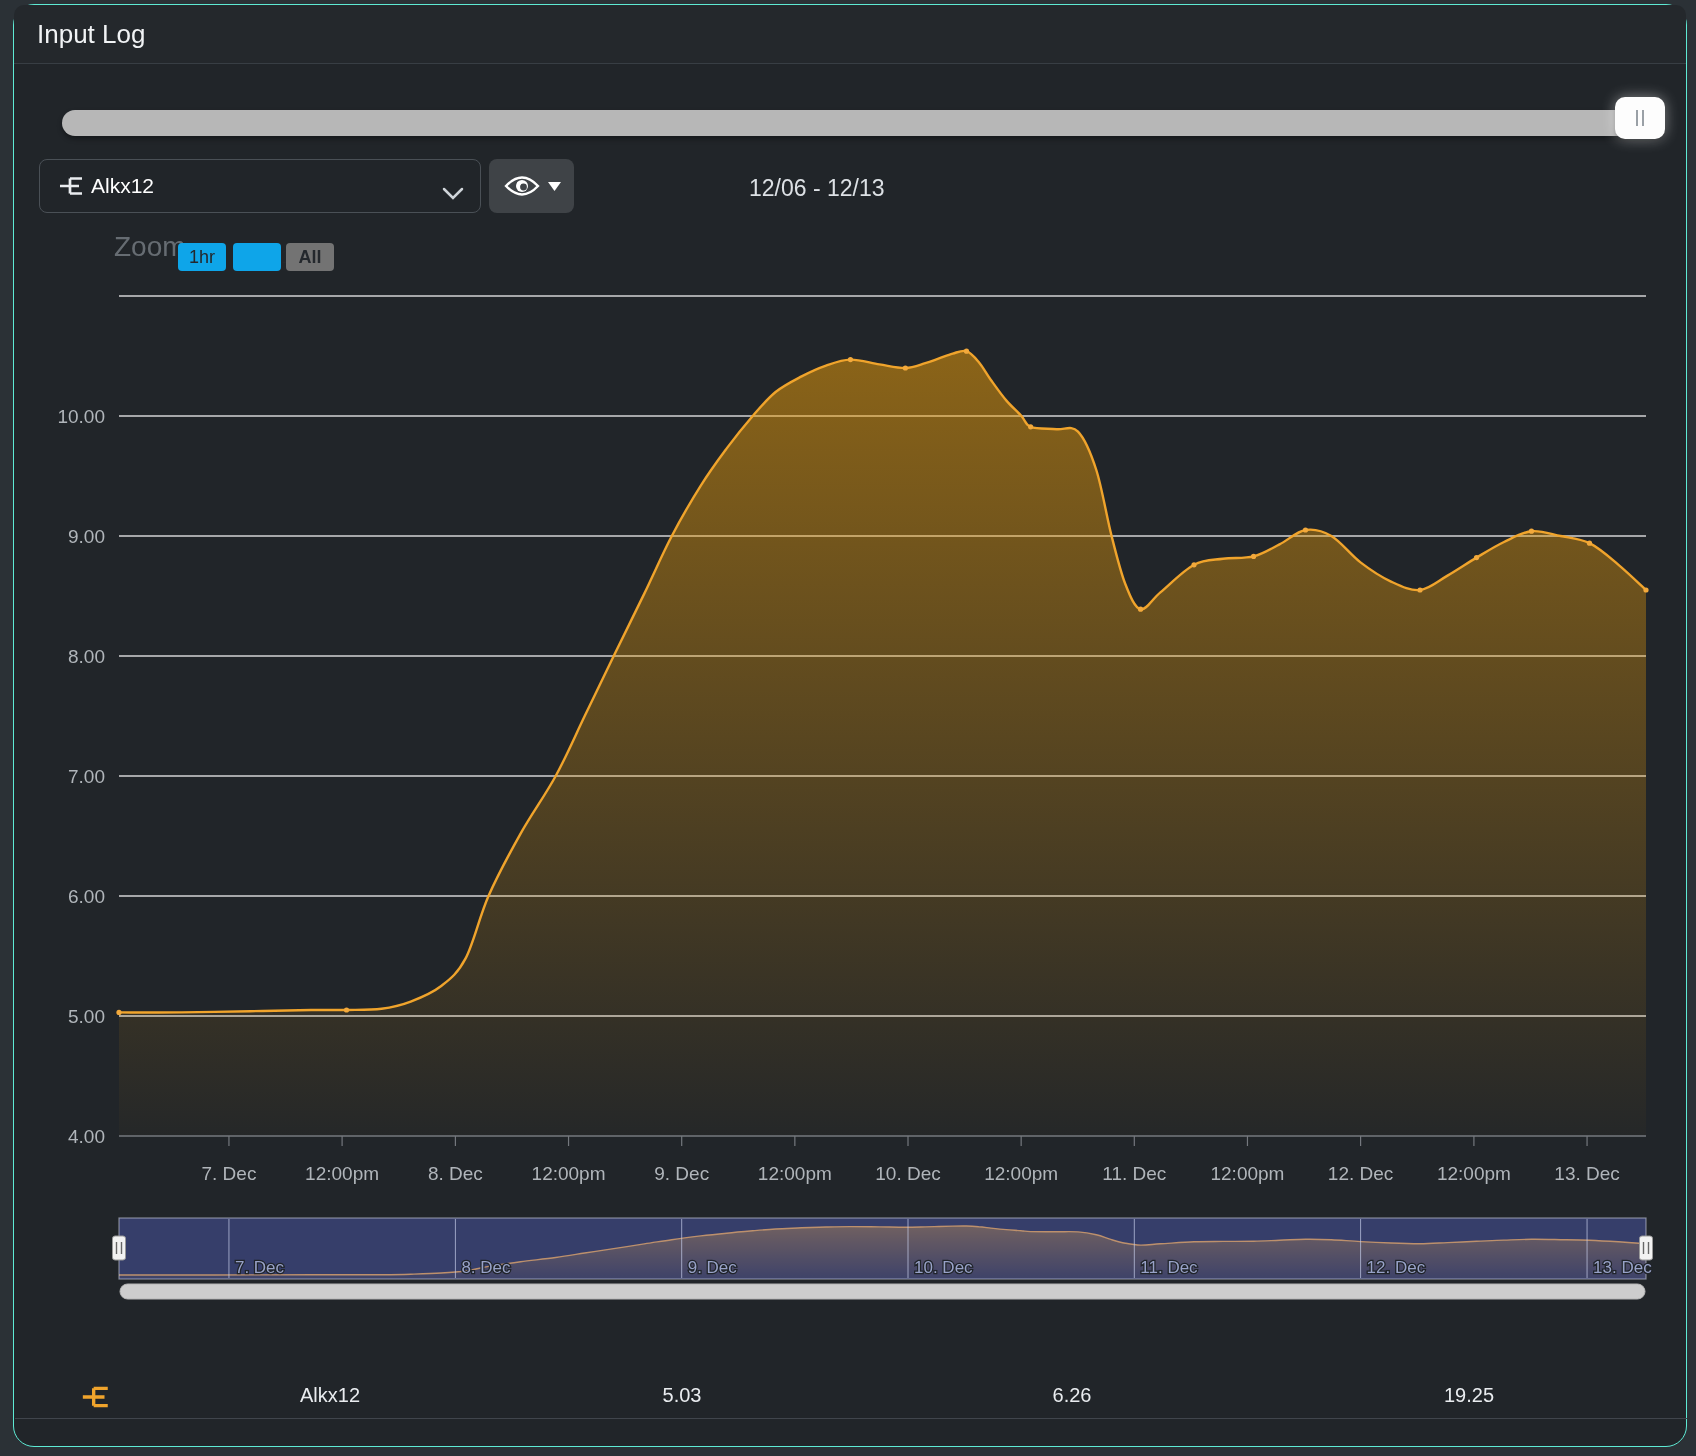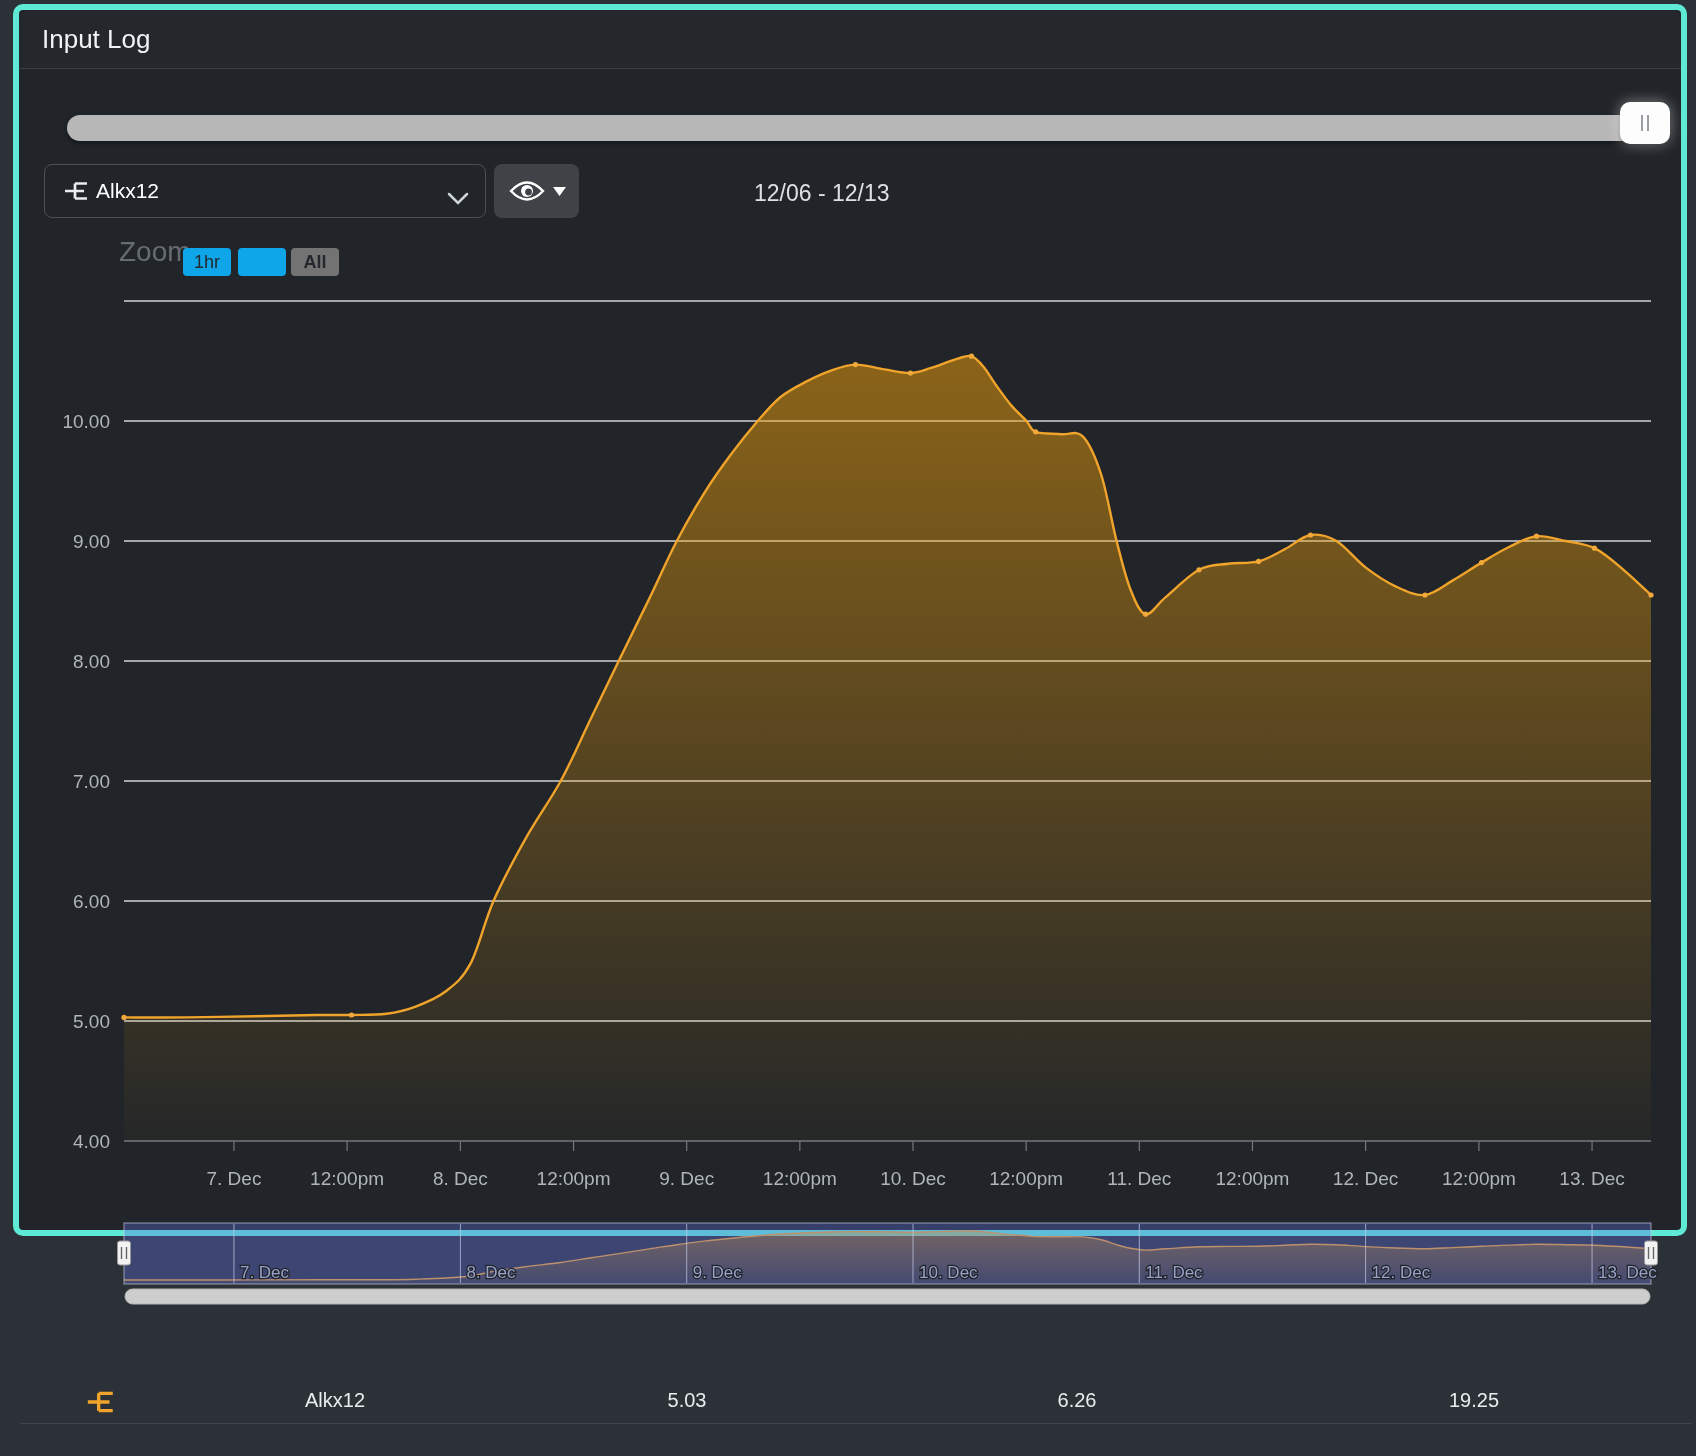--- a/index.html
+++ b/index.html
@@ -1,17 +1,17 @@
 <!DOCTYPE html>
 <html><head>
 <meta charset="utf-8">
 <style>
   * { margin:0; padding:0; box-sizing:border-box; }
   html,body { width:1696px; height:1456px; background:#2b3136; font-family:"Liberation Sans", sans-serif; overflow:hidden; }
-  .panel { position:absolute; left:13px; top:4px; width:1674px; height:1232px; background:#212529; border:6px solid #5eead4; border-radius:10px; }
+  .panel { position:absolute; left:13px; top:4px; width:1674px; height:1443px; background:#212529; border:1px solid #5eead4; border-radius:21px; }
   .panel-header { position:absolute; left:0; top:0; width:100%; height:59px; background:#24282c; border-bottom:1px solid #383e44; border-radius:10px 10px 0 0; }
   .panel-title { position:absolute; left:23px; top:14px; font-size:26px; color:#f1f3f5; }
   .slider-track { position:absolute; left:48px; top:105px; width:1602px; height:26px; background:#b7b7b7; border-radius:13px; box-shadow:0 3px 5px rgba(0,0,0,0.35); }
   .slider-thumb { position:absolute; left:1601px; top:92px; width:50px; height:42px; background:#fdfdfd; border-radius:10px; box-shadow:0 0 14px rgba(255,255,255,0.45), 0 2px 4px rgba(0,0,0,0.3); display:flex; align-items:center; justify-content:center; gap:4px; }
   .slider-thumb .grip { width:2px; height:16px; background:#9aa0a6; }
   .series-select { position:absolute; left:25px; top:154px; width:442px; height:54px; border:1px solid #4a5056; border-radius:8px; display:flex; align-items:center; color:#fff; font-size:21px; }
   .series-select .sicon { margin-left:19px; margin-right:2px; display:flex; }
   .series-select .chev { position:absolute; right:16px; top:21px; }
   .eye-btn { position:absolute; left:475px; top:154px; width:85px; height:54px; background:#3f4347; border:none; border-radius:8px; display:flex; align-items:center; justify-content:center; gap:7px; }
   .date-range { position:absolute; left:735px; top:170px; width:200px; text-align:left; font-size:23px; color:#dde1e5; }

